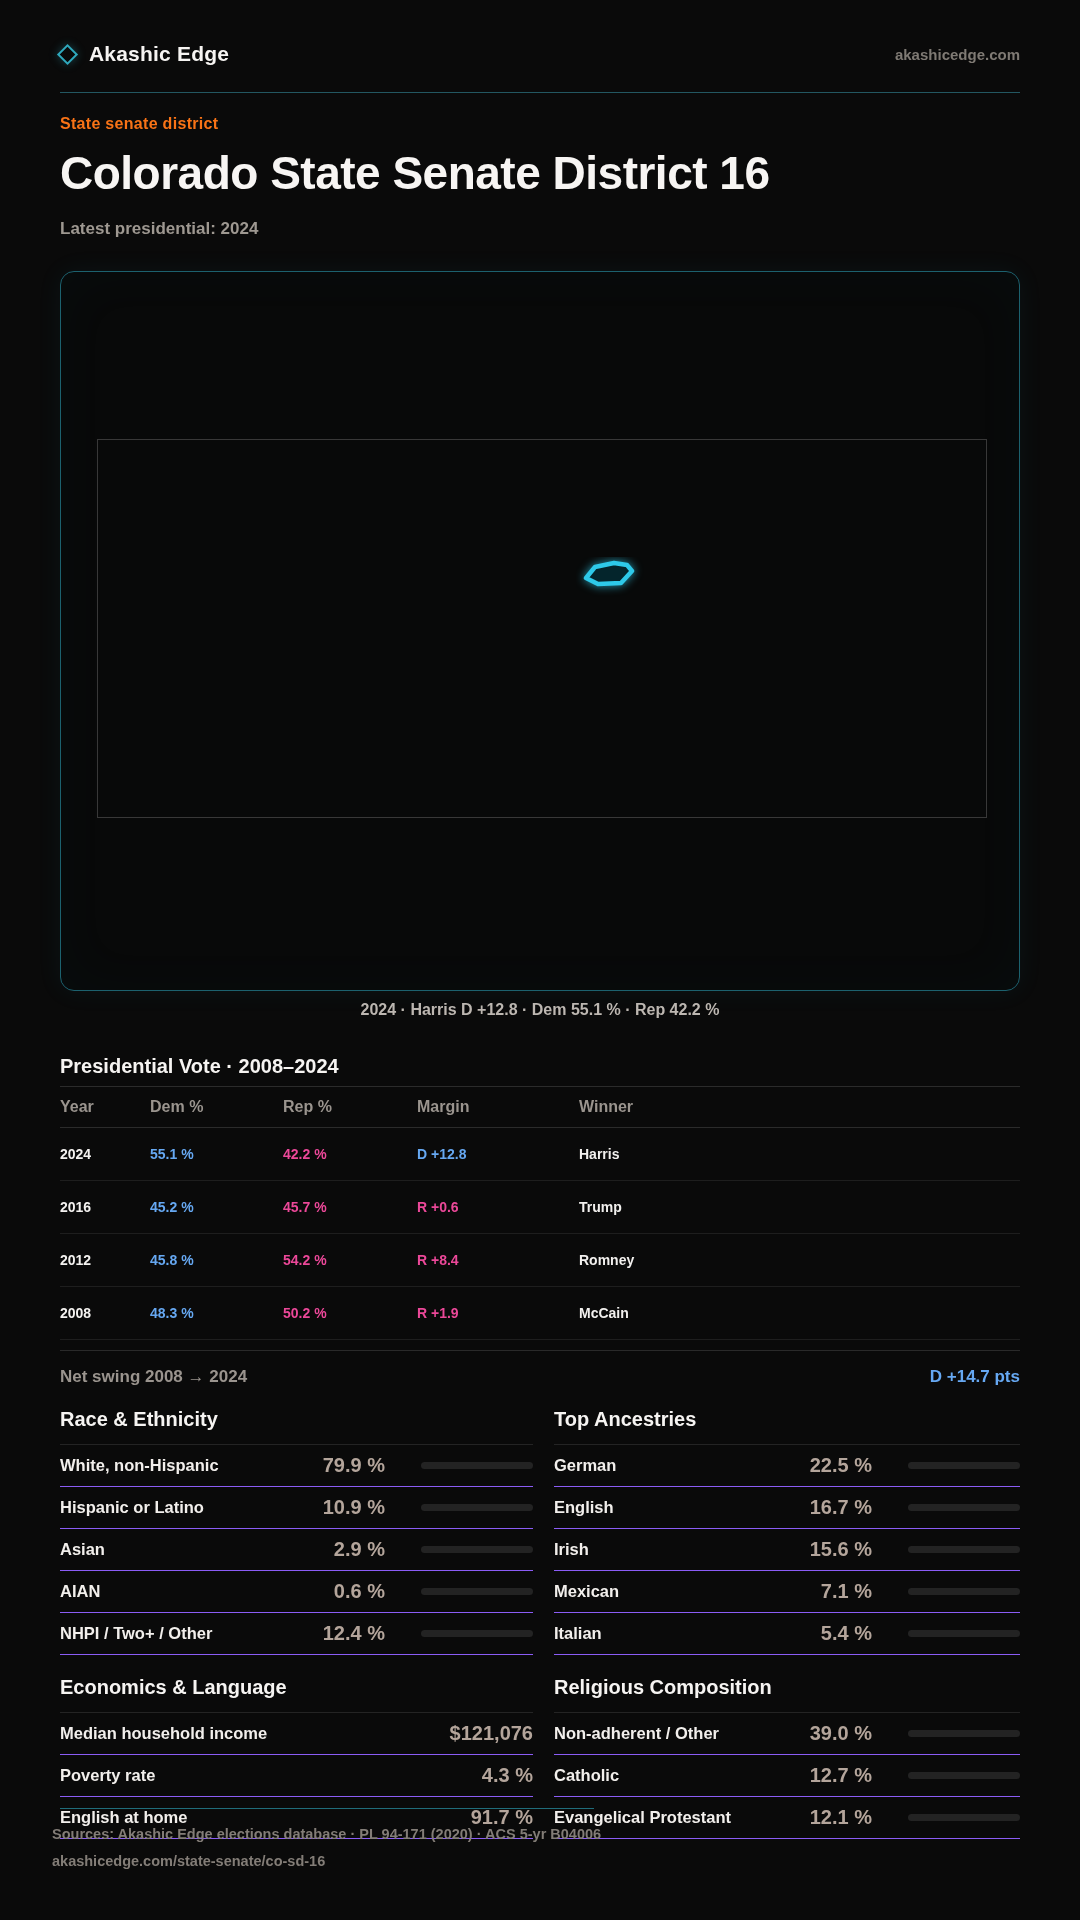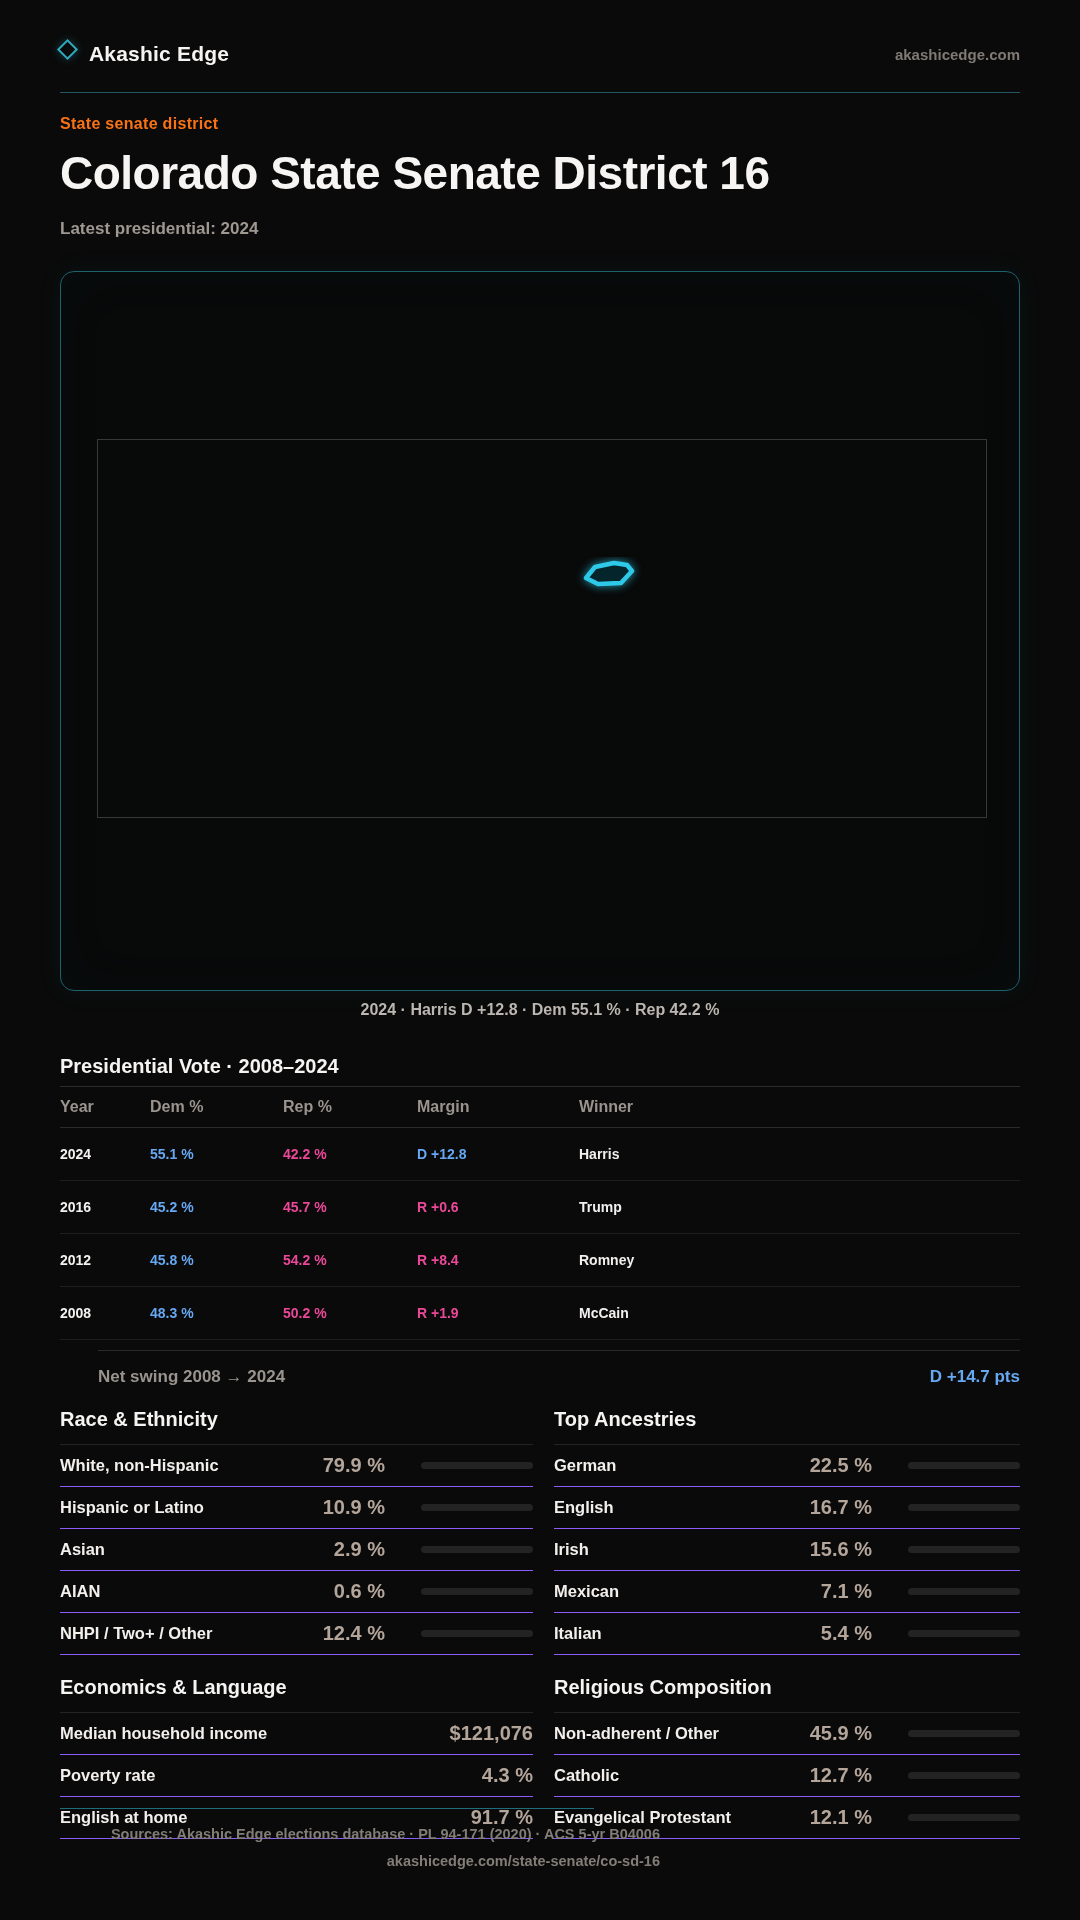--- a/index.html
+++ b/index.html
@@ -12,21 +12,21 @@
     position:relative;
   }
   .container { padding:0 60px; position:relative; }
 
   
   .header {
     display:flex; align-items:center; justify-content:space-between;
     padding-top:42px; padding-bottom:26px;
     border-bottom:1px solid #235761;
   }
-  .brand { display:flex; gap:14px; }
+  .brand { display:flex; align-items:center; gap:14px; }
   .diamond {
     width:15px; height:15px; border:2px solid #2fa9bd;
     transform:rotate(45deg); display:inline-block;
     box-shadow:0 0 10px rgba(47,169,189,.35);
   }
   .brand-name { font-size:21px; font-weight:700; letter-spacing:.2px; color:#f6f4f2; }
   .brand-domain { font-size:15px; color:#7f7a74; font-weight:600; }
 
   
   .kicker { margin-top:22px; font-size:16px; font-weight:600; color:#f97316; letter-spacing:.3px; }
@@ -64,21 +64,21 @@
   .c-dem  { width:133px; font-weight:700; }
   .c-rep  { width:134px; font-weight:700; }
   .c-margin { width:162px; font-weight:700; }
   .c-winner { flex:1; font-weight:600; color:#f2f0ee; }
   .t-head .c-year,.t-head .c-dem,.t-head .c-rep,.t-head .c-margin,.t-head .c-winner { font-weight:600; color:#9a948e; }
   .dem { color:#66a8f2; }
   .rep { color:#ec4899; }
 
   .net-swing {
     margin-top:10px; border-top:1px solid #2a2a2a; height:52px;
-    display:flex; align-items:center; justify-content:space-between;margin-left:38px;
+    display:flex; align-items:center; justify-content:space-between;
   }
   .net-swing-label { font-size:17px; color:#9a948e; font-weight:600; }
   .net-swing-value { font-size:17px; font-weight:700; color:#66a8f2; }
 
   
   .demo-grid {
     margin-top:4px;
     display:grid; grid-template-columns:473px 466px; column-gap:21px; row-gap:19px;
   }
   .section h3 {
@@ -89,21 +89,21 @@
     display:flex; align-items:center; height:42px;
     border-bottom:1px solid #8b5cf6;
   }
   .stat-label { flex:1; font-size:16.5px; font-weight:600; color:#f2efec; }
   .stat-value { width:84px; text-align:right; font-size:20px; font-weight:600; color:#b4a59b; }
   .stat-bar { width:112px; height:7px; margin-left:36px; border-radius:4px; background:#232323; overflow:hidden; }
   .stat-bar-fill { height:100%; border-radius:4px; background:#9b9b9b; }
   .no-bars .stat-value { width:auto; }
 
   
-  .footer-overlay { position:absolute; left:60px; top:1824px; width:600px; pointer-events:none;text-align:right; }
+  .footer-overlay { position:absolute; left:52px; top:1824px; width:600px; pointer-events:none; }
   .footer-line { font-size:14.5px; font-weight:600; color:#837d77; line-height:20px; }
   .footer-line + .footer-line { margin-top:7px; }
   .footer-accent-line {
     position:absolute; left:60px; top:1808px; width:534px; height:1px;
     background:#1f6c7a;
   }
   .footer-overlay a, .footer-url { pointer-events:auto; }
 </style>
 </head>
 <body>
@@ -248,21 +248,21 @@
       <div class="stat-row">
         <span class="stat-label">English at home</span>
         <span class="stat-value">91.7 %</span>
       </div>
     </div>
 
     <div class="section">
       <h3>Religious Composition</h3>
       <div class="stat-row">
         <span class="stat-label">Non-adherent / Other</span>
-        <span class="stat-value">45.9 %</span>
+        <span class="stat-value">39.0 %</span>
         <span class="stat-bar"><span class="stat-bar-fill" style="width: 66.7%;"></span></span>
       </div>
       <div class="stat-row">
         <span class="stat-label">Catholic</span>
         <span class="stat-value">12.7 %</span>
         <span class="stat-bar"><span class="stat-bar-fill" style="width: 12.7%;"></span></span>
       </div>
       <div class="stat-row">
         <span class="stat-label">Evangelical Protestant</span>
         <span class="stat-value">12.1 %</span>

